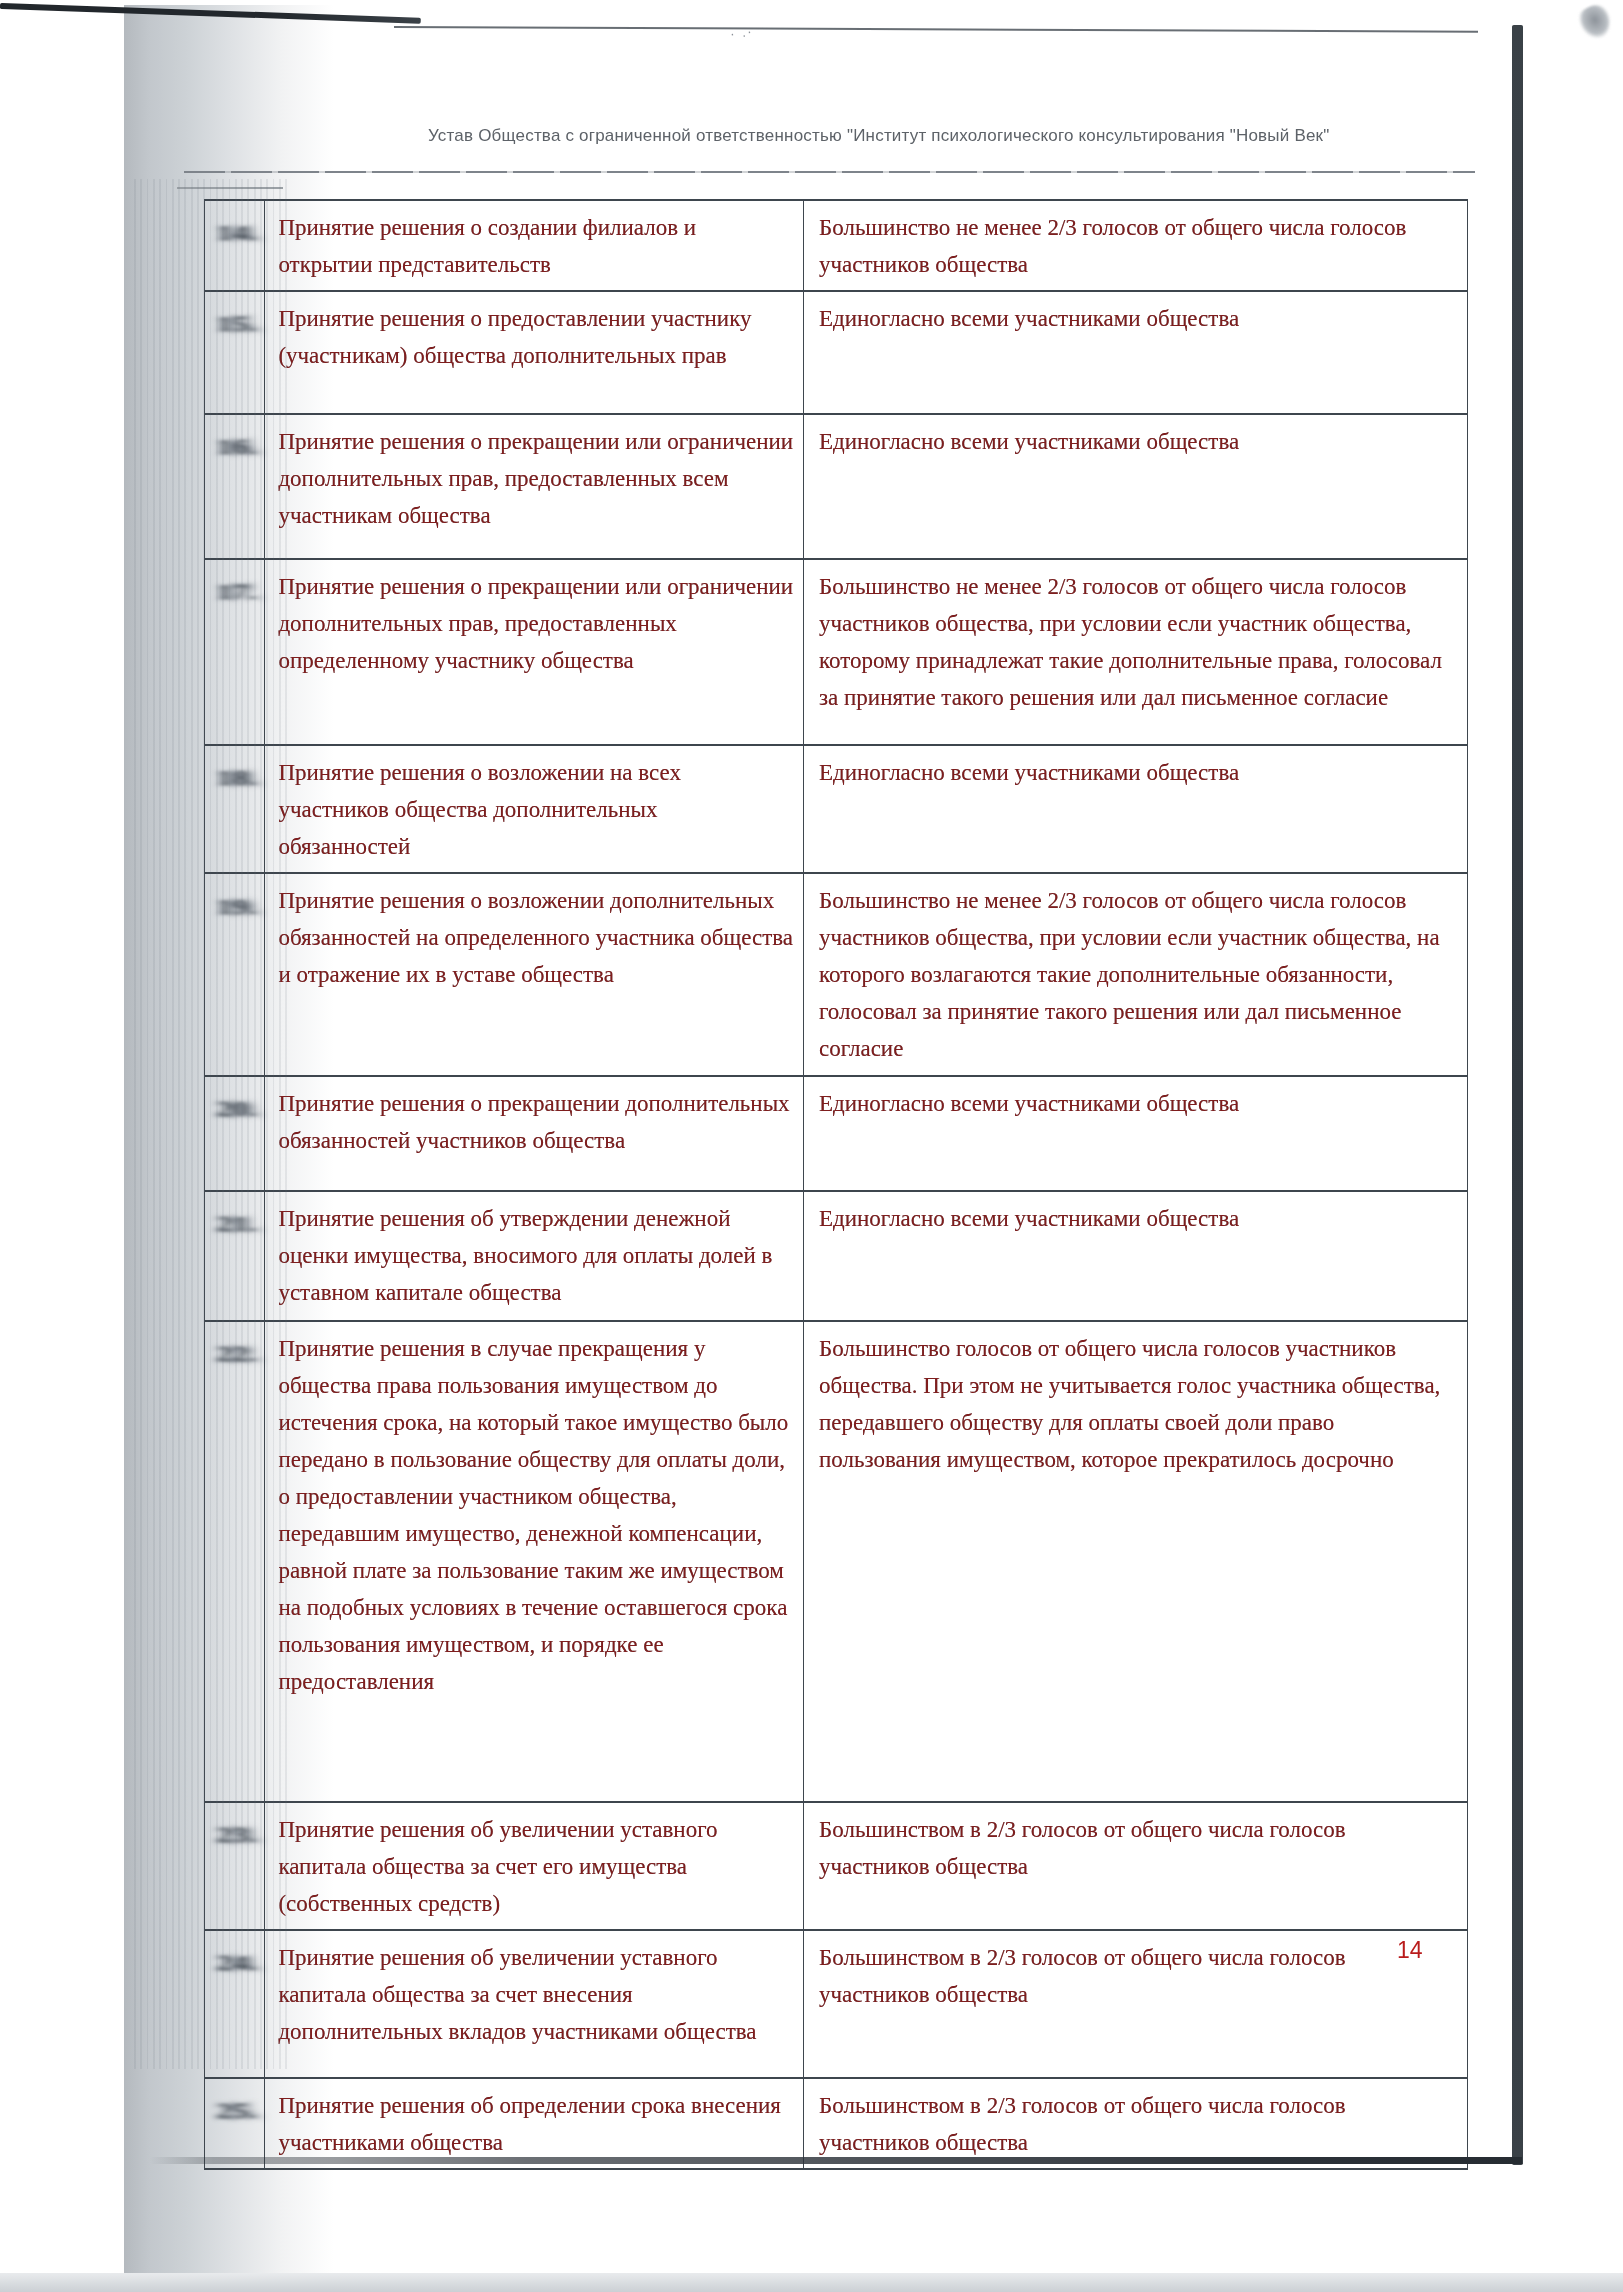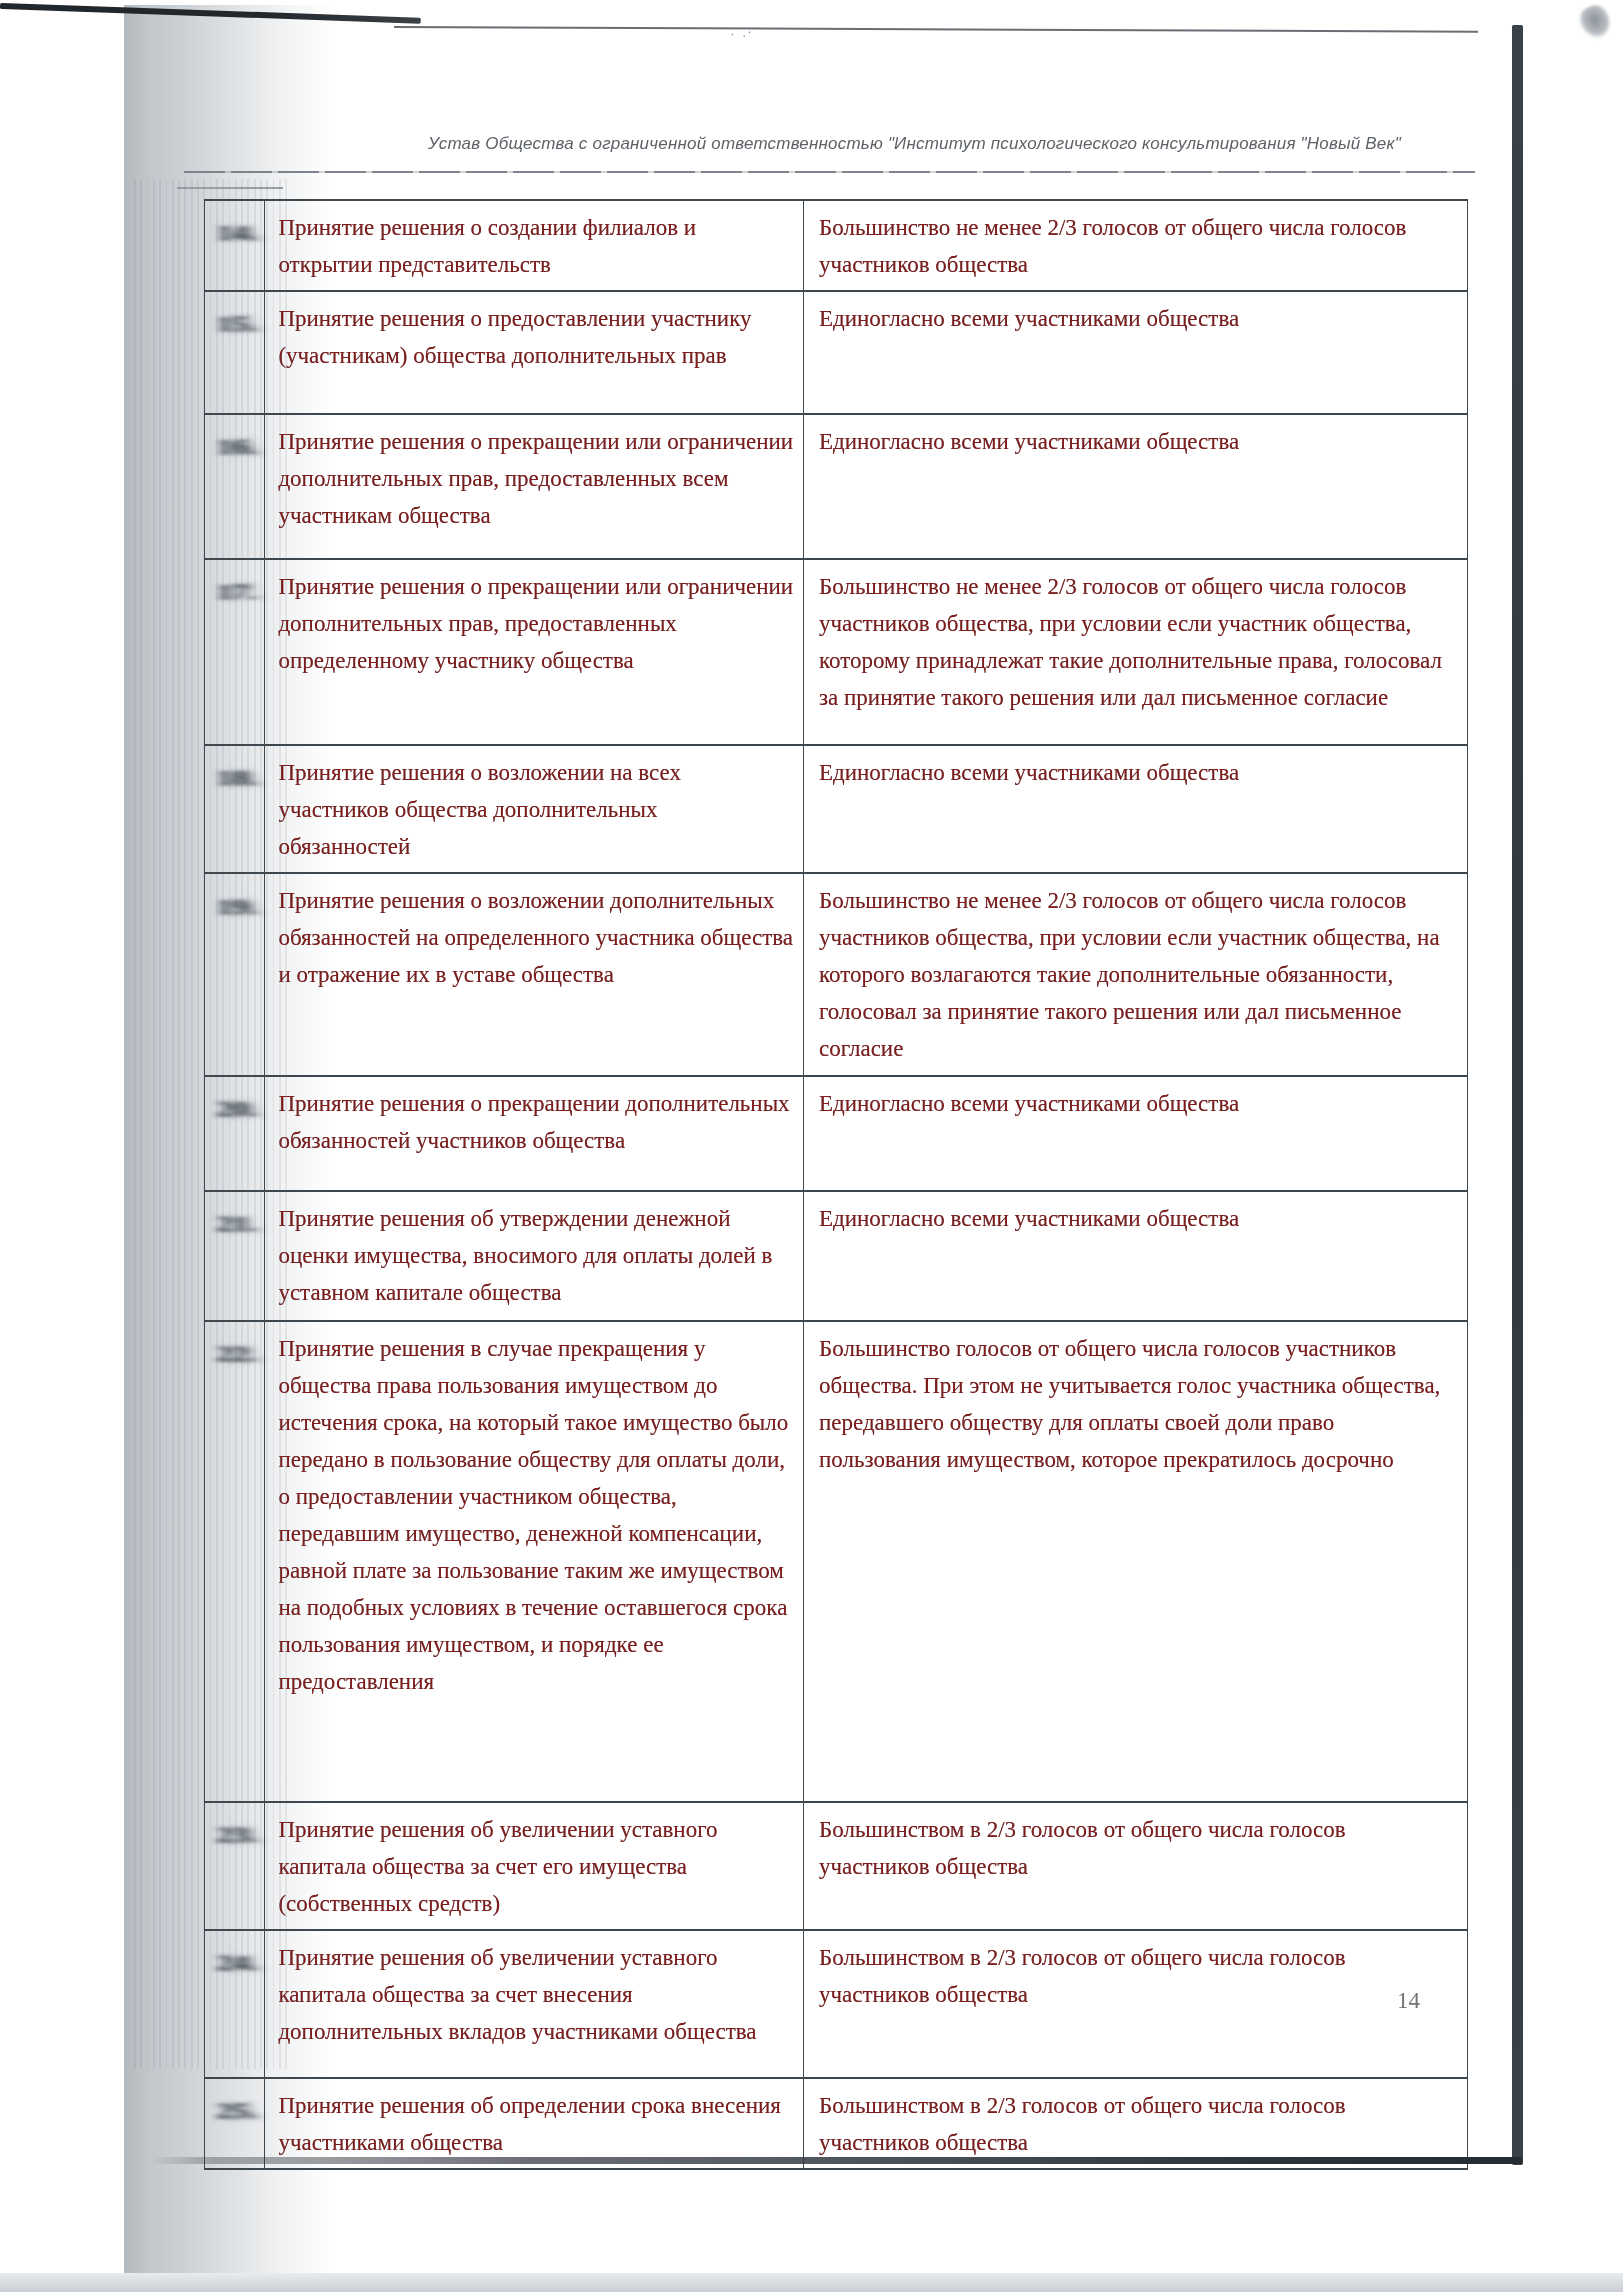--- a/index.html
+++ b/index.html
@@ -43,22 +43,22 @@
   .bottom-dark-line{
     position:absolute;left:150px;top:2157px;width:1372px;height:7.2px;z-index:6;
     background:linear-gradient(90deg,rgba(44,50,57,0) 0,rgba(44,50,57,.35) 63px,rgba(44,50,57,.7) 376px,#2c3239 1119px,#262c32 100%);
   }
   .bottom-edge-band{
     position:absolute;left:0;top:2273px;width:1624px;height:19.7px;z-index:2;
     background:linear-gradient(180deg,#e9ebed,#c9ced3);
   }
   
   .doc-header{
-    position:absolute;left:428px;top:134px;width:1048px;z-index:3;
-    font-family:"Liberation Sans",sans-serif;font-style:italic;
+    position:absolute;left:428px;top:126px;width:1048px;z-index:3;
+    font-family:"Liberation Sans",sans-serif;
     font-size:17px;color:#5d6268;letter-spacing:0.2px;white-space:nowrap;
   }
   .header-rule{
     position:absolute;left:184px;top:171px;width:1291px;height:1.8px;z-index:3;
     background:repeating-linear-gradient(90deg,#7e848b 0 41px,rgba(126,132,139,.35) 41px 47px);
   }
   .header-rule-2{
     position:absolute;left:177px;top:187px;width:106px;height:1.8px;z-index:3;background:#9aa0a5;
   }
   
@@ -92,22 +92,22 @@
   .vote-table tr:nth-child(5){height:110px;}
   .vote-table tr:nth-child(6){height:172px;}
   .vote-table tr:nth-child(7){height:115px;}
   .vote-table tr:nth-child(8){height:130px;}
   .vote-table tr:nth-child(9){height:481px;margin-left:33px;}
   .vote-table tr:nth-child(10){height:118px;border-radius:21px;}
   .vote-table tr:nth-child(11){height:148px;}
   .vote-table tr:nth-child(12){height:79px;}
   
   .page-number{
-    position:absolute;left:1397px;top:1988px;z-index:3;
-    font-size:23px;color:#737373;font-family:Liberation Serif, serif;
+    position:absolute;left:1397px;top:1937px;z-index:3;
+    font-size:23px;color:#b91c1c;font-family:Liberation Sans, sans-serif;
   }
 </style>
 </head>
 <body>
 
 <div class="binding-band"></div>
 <div class="top-wedge"></div>
 <div class="top-line"></div>
 <div class="corner-smudge"></div>
 <div class="tiny-mark">· .·</div>

